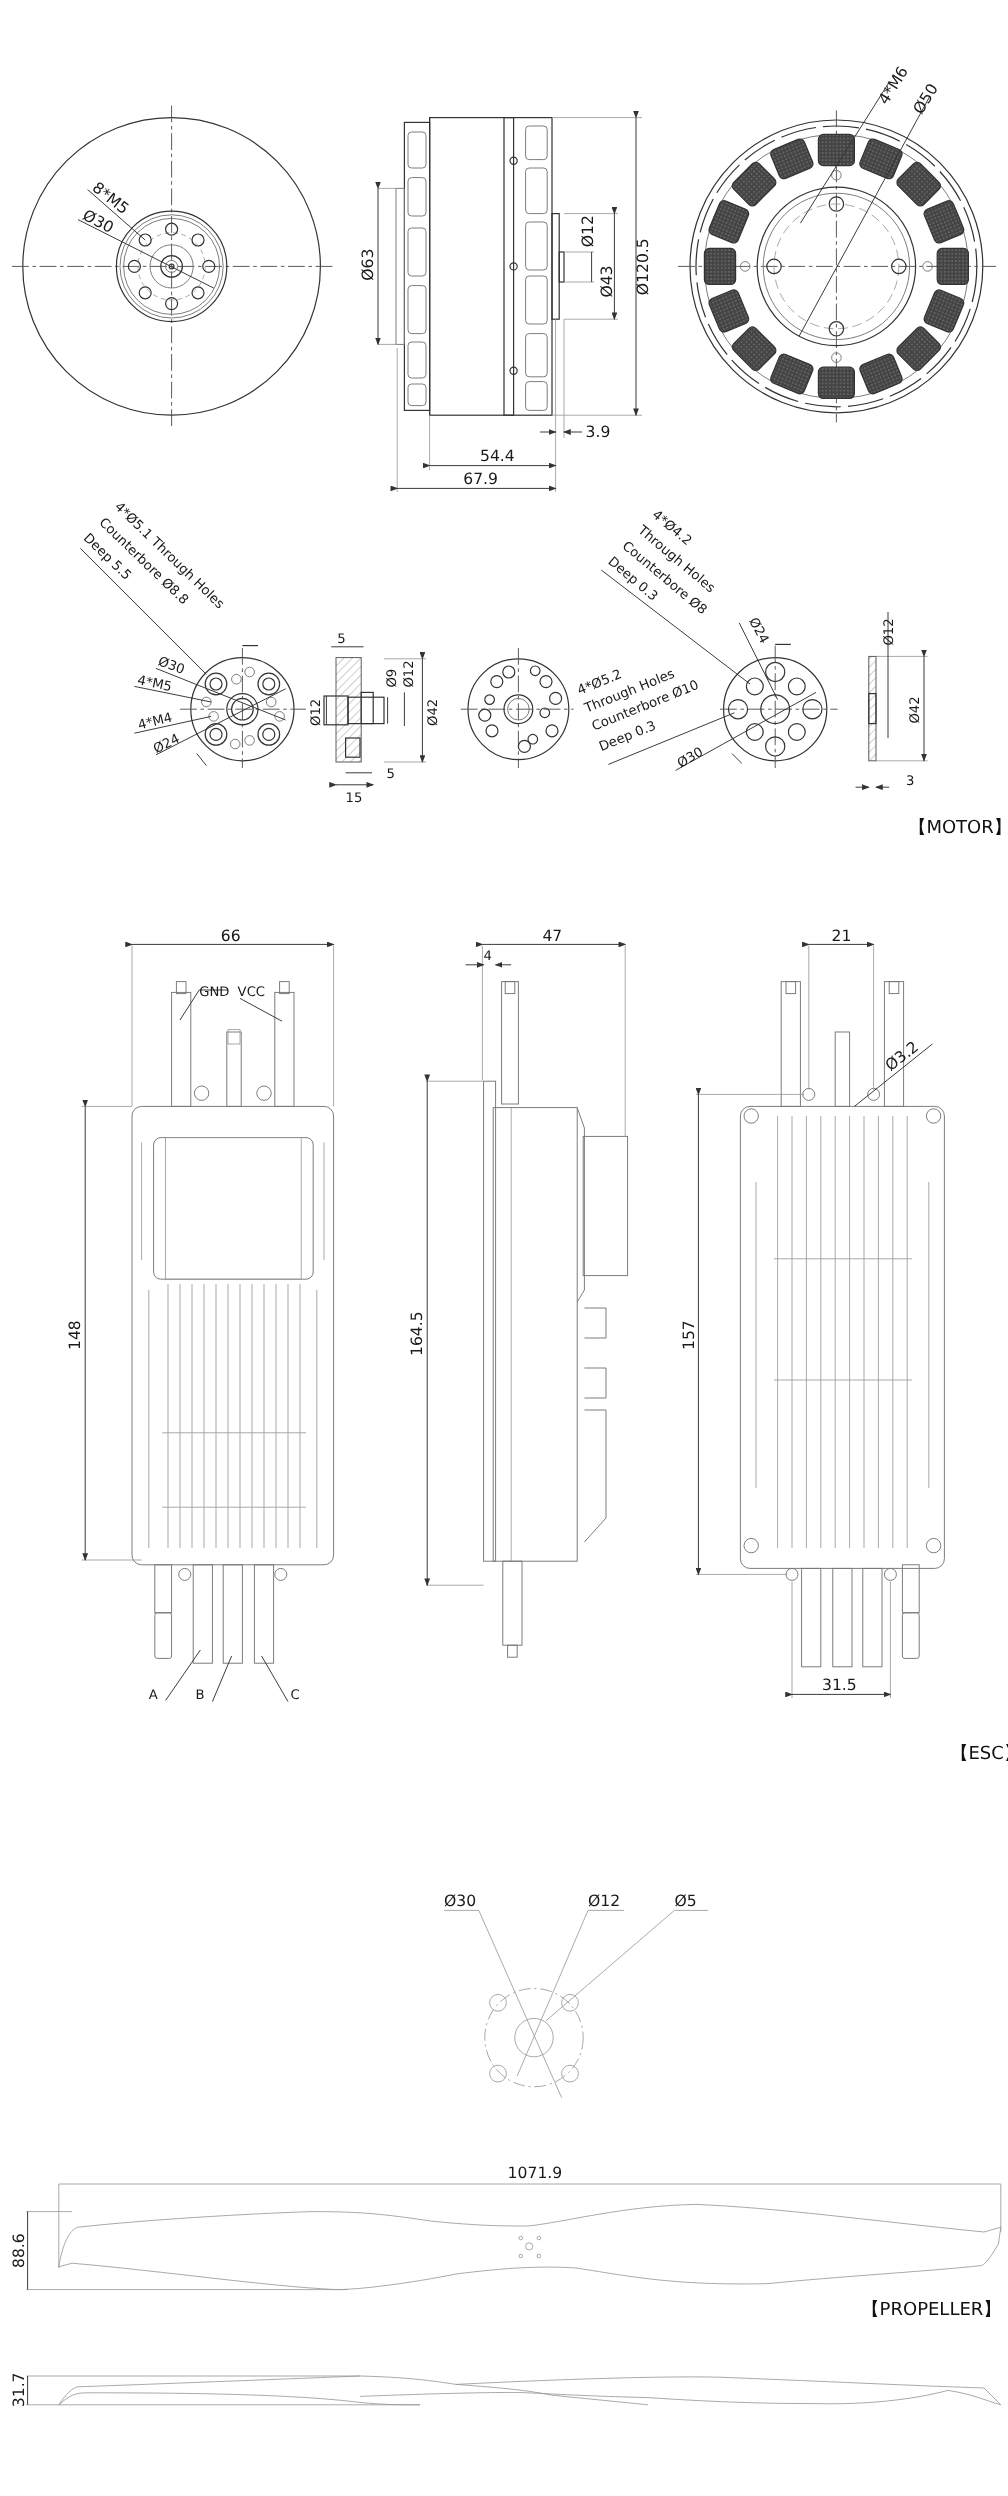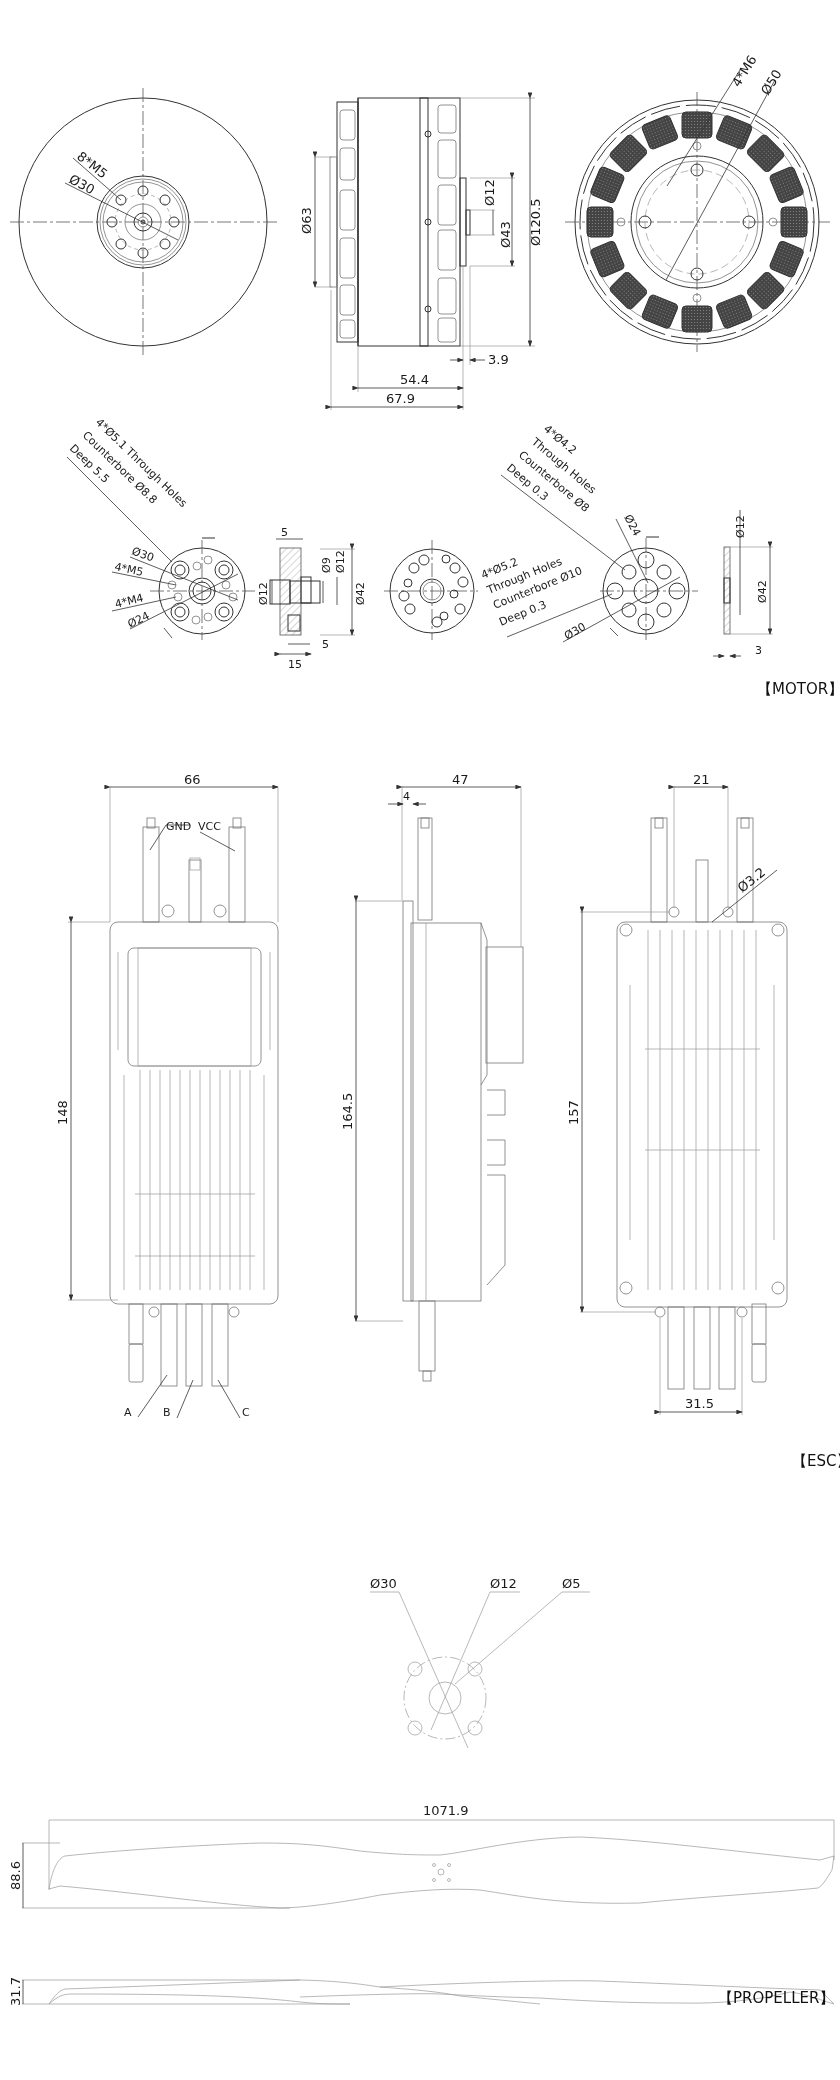--- a/index.html
+++ b/index.html
@@ -498,13 +498,13 @@
     <path d="M49 2004 C58 1996 63 1994 72 1994 C180 1994 250 1996 300 2002 C320 2004 330 2004 350 2004" class="thin"></path>
     <path d="M300 1997 C350 1995 420 1993 440 1994 C480 1996 500 1997 540 1998 C600 2002 640 2003 680 2003
              C720 2004 760 2000 790 1992 C810 1995 820 2000 834 2004" class="thin"></path>
     <path d="M380 1987 C480 1982 560 1980 600 1981 C700 1985 760 1988 820 1990 L834 2004" class="thin"></path>
     <text class="txt" transform="translate(20,2006) rotate(-90)">31.7</text>
   </g>
 </svg>
 
 <div class="section-label" style="left:757px; top:680px;">【MOTOR】</div>
 <div class="section-label" style="left:792px; top:1452px;">【ESC】</div>
-<div class="section-label" style="left:718px; top:1989px;">【PROPELLER】</div>
+<div class="section-label" style="left:718px; top:1915px;">【PROPELLER】</div>
 
 </body></html>

